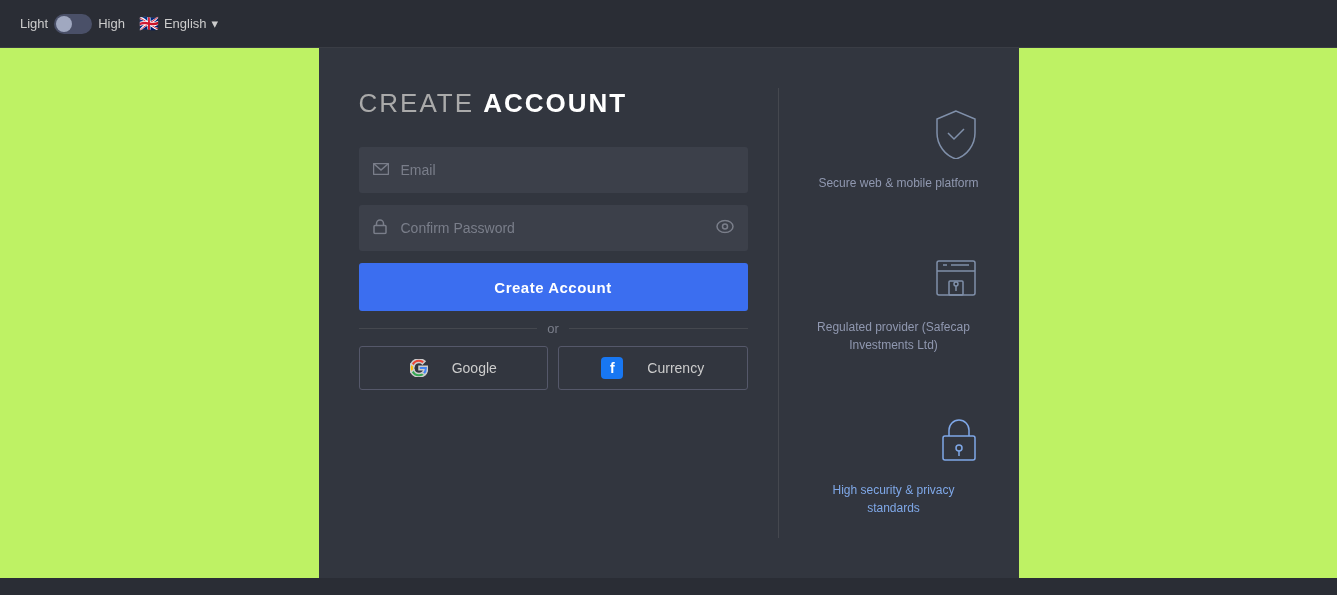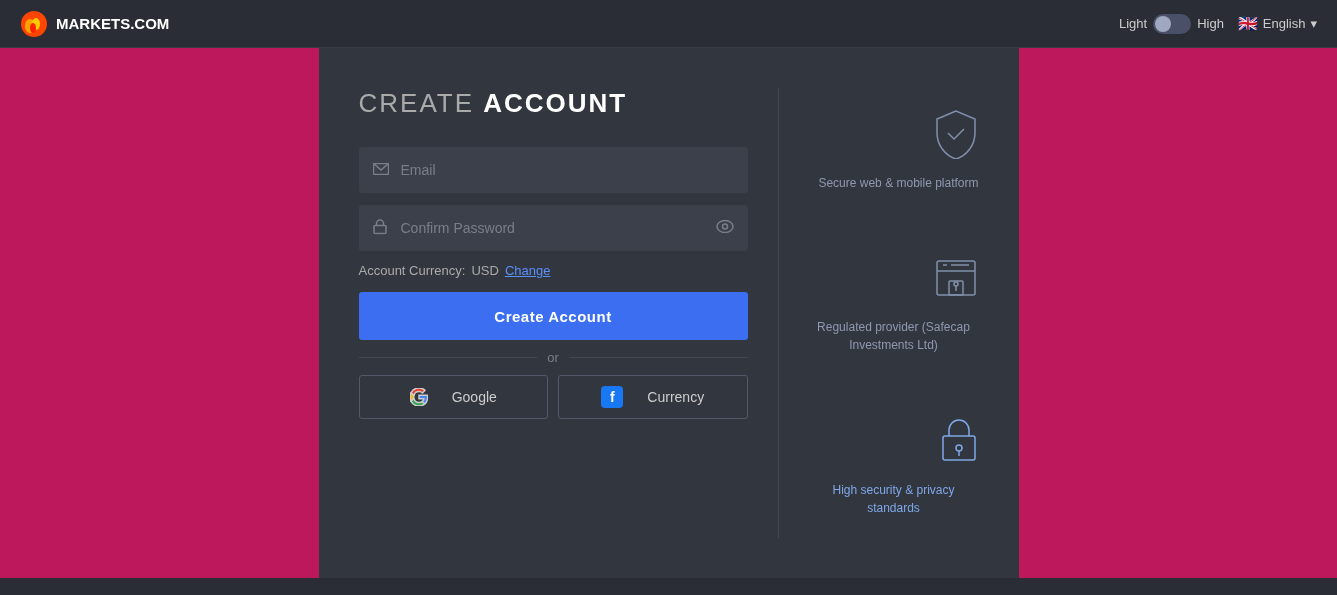--- a/index.html
+++ b/index.html
@@ -73,21 +73,21 @@
     .flag-icon {
       font-size: 16px;
     }
 
     
     .main {
       display: flex;
       justify-content: center;
       align-items: flex-start;
       padding-top: 0;
-      background-color: #be185d;
+      background-color: #bef264;
     }
 
     .card {
       background-color: #32363f;
       width: 700px;
       min-height: 530px;
       margin-top: 0;
       padding: 40px 40px 40px 40px;
       display: flex;
       gap: 0;
@@ -259,30 +259,20 @@
     svg {
       fill: none;
       stroke: currentColor;
       stroke-width: 1.5;
     }
   </style>
 </head>
 <body>
 
 <div class="header">
-  <div class="header-logo">
-
-    <svg class="logo-icon" viewBox="0 0 28 28">
-      <circle cx="14" cy="14" r="13" fill="#ff4500" stroke="none"></circle>
-      <ellipse cx="10" cy="16" rx="5" ry="7" fill="#ffa500" stroke="none"></ellipse>
-      <ellipse cx="16" cy="14" rx="4" ry="6" fill="#ffcc00" stroke="none"></ellipse>
-      <ellipse cx="13" cy="18" rx="3" ry="5" fill="#ff2200" stroke="none"></ellipse>
-    </svg>
-    <span>MARKETS.COM</span>
-  </div>
   <div class="header-right">
     <div class="theme-toggle">
       <span>Light</span>
       <div class="toggle-track">
         <div class="toggle-thumb"></div>
       </div>
       <span>High</span>
     </div>
     <div class="lang-selector">
       <span class="flag-icon">🇬🇧</span>
@@ -324,25 +314,20 @@
         <input class="form-input" type="password" placeholder="Confirm Password" style="">
         <span class="input-icon-right">
           <svg width="18" height="14" viewBox="0 0 18 14" stroke="#7a7e8a" stroke-width="1.5">
             <ellipse cx="9" cy="7" rx="8" ry="6"></ellipse>
             <circle cx="9" cy="7" r="2.5"></circle>
           </svg>
         </span>
       </div>
 
       
-      <div class="currency-row">
-        <span>Account Currency:</span>
-        <span>USD</span>
-        <span class="currency-change">Change</span>
-      </div>
 
       
       <button class="create-btn">Create Account</button>
 
       
       <div class="or-divider">
         <div class="or-line"></div>
         <span>or</span>
         <div class="or-line"></div>
       </div>

